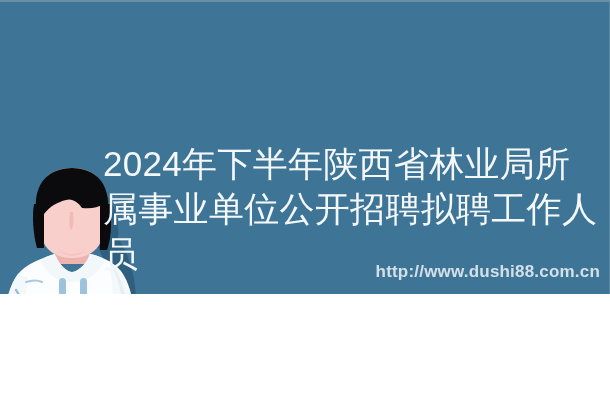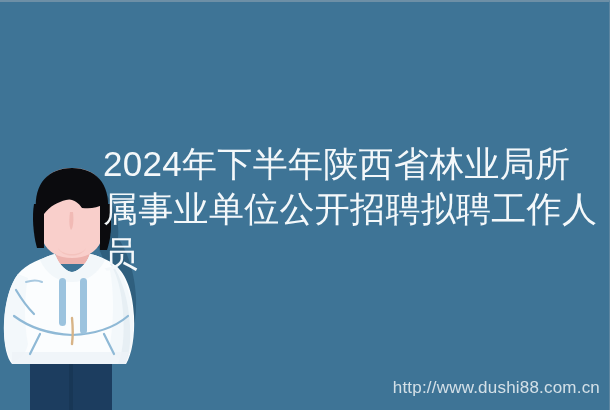--- a/index.html
+++ b/index.html
@@ -8,21 +8,21 @@
     padding: 0;
     background: #ffffff;
   }
   body {
     font-family: "Liberation Sans", "DejaVu Sans", sans-serif;
   }
 
   #banner {
     position: relative;
     width: 610px;
-    height: 410px;
+    height: 294px;
     overflow: hidden;
     background: #3E7496;
     box-sizing: border-box;
   }
 
   
   #banner-rim {
     position: absolute;
     left: 0; top: 0;
     width: 610px; height: 410px;
@@ -68,21 +68,21 @@
   
   #watermark {
     position: absolute;
     right: 10px;
     bottom: 12px;
     z-index: 30;
     color: #DCE6EC;
     font-size: 17px;
     line-height: 20px;
     letter-spacing: 0.2px;
-    font-weight: 400;
+    font-weight: 700;
     opacity: 0.95;
   }
 </style>
 </head>
 <body>
 
 <div id="banner">
 
   <div id="illustration">
     <svg viewBox="0 0 150 242" xmlns="http://www.w3.org/2000/svg" aria-hidden="true">

